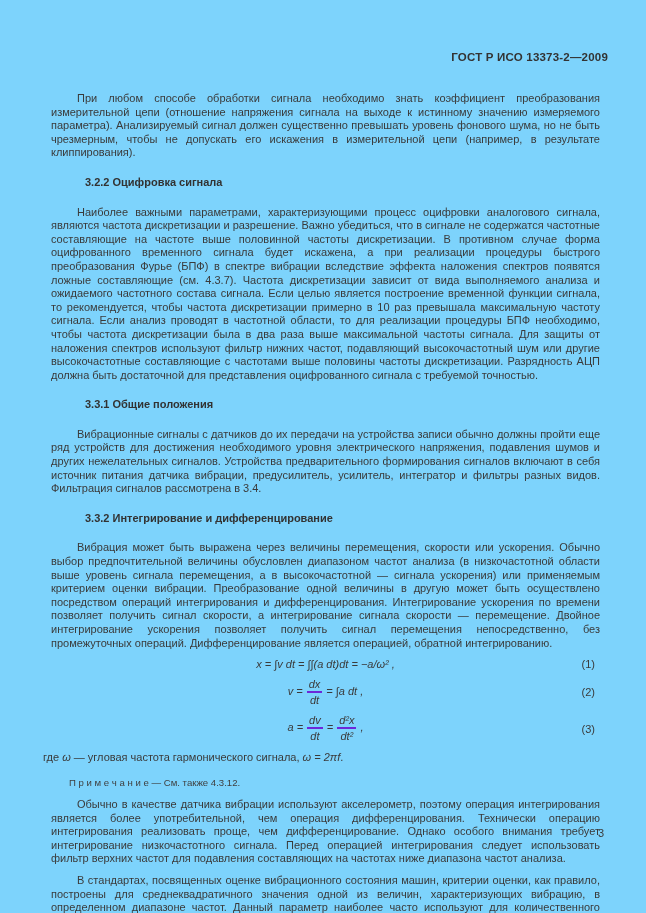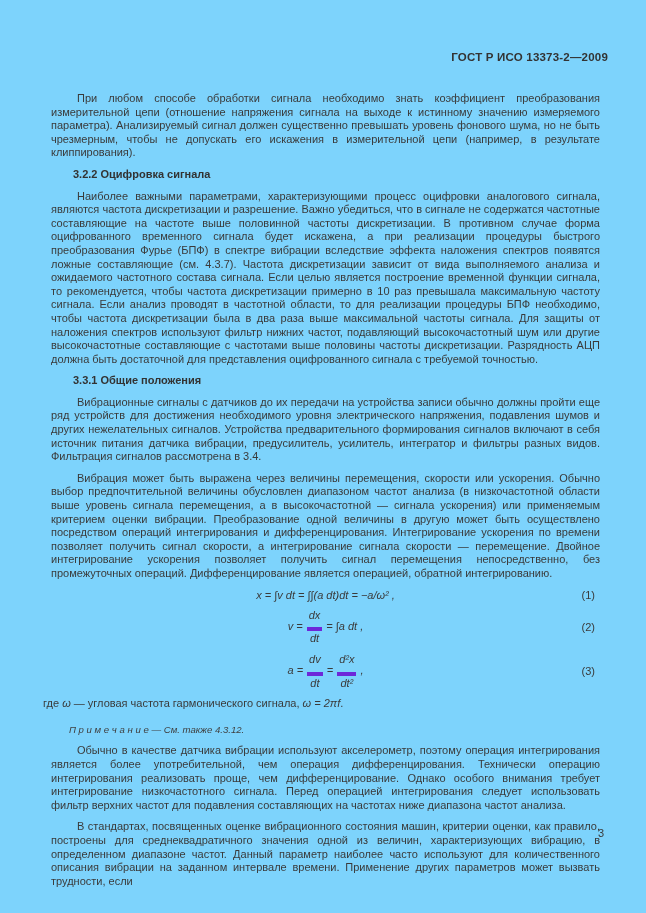--- a/index.html
+++ b/index.html
@@ -26,21 +26,21 @@
     letter-spacing: 0.2px;
   }
   .content {
     position: absolute;
     top: 84px; left: 43px; width: 565px;
     font-size: 11px;
     line-height: 13.6px;
     text-align: justify;
   }
   .para { margin: 8px; text-indent: 26px; }
-  .heading { margin: 4px; text-indent: 26px; font-weight: 700; color: #323232; }
+  .heading { margin: 16px; text-indent: 26px; font-weight: 700; color: #323232; }
   .var { font-style: italic; }
 
   .eq-row {
     position: relative;
     margin: 8px 12px;
     text-align: center;
     font-style: italic;
     text-indent: 0;
     line-height: normal;
   }
@@ -52,25 +52,25 @@
     font-style: normal;
     color: #3a3a3a;
   }
   .frac {
     display: inline-block;
     vertical-align: middle;
     text-align: center;
     line-height: 1.15;
     margin: 0 4px;
   }
-  .frac .fnum { display: block; border-bottom: 4px solid #6d28d9; padding: 0 2px 6px; }
+  .frac .fnum { display: block; border-bottom: 2px solid #6d28d9; padding: 0 2px 0; }
   .frac .fden { display: block; padding-top: 1px; }
 
   .where-line { margin: 5px 0 12px; text-indent: 0; }
-  .note-line { margin: 9px 0 8px; font-size: 9.6px; text-indent: 26px; color: #3f3f3f; font-style: italic; }
+  .note-line { margin: 9px 0 8px; font-size: 9.6px; text-indent: 26px; color: #3f3f3f; }
 
   .page-number {
     position: absolute;
     top: 827px; left: 43px; width: 561px;
     text-align: right;
     font-size: 11px;
     color: #3a3a3a;
   }
 </style>
 </head>
@@ -85,20 +85,21 @@
     <p class="para">При любом способе обработки сигнала необходимо знать коэффициент преобразования измерительной цепи (отношение напряжения сигнала на выходе к истинному значению измеряемого параметра). Анализируемый сигнал должен существенно превышать уровень фонового шума, но не быть чрезмерным, чтобы не допускать его искажения в измерительной цепи (например, в результате клиппирования).</p>
 
     <p class="heading">3.2.2 Оцифровка сигнала</p>
 
     <p class="para">Наиболее важными параметрами, характеризующими процесс оцифровки аналогового сигнала, являются частота дискретизации и разрешение. Важно убедиться, что в сигнале не содержатся частотные составляющие на частоте выше половинной частоты дискретизации. В противном случае форма оцифрованного временного сигнала будет искажена, а при реализации процедуры быстрого преобразования Фурье (БПФ) в спектре вибрации вследствие эффекта наложения спектров появятся ложные составляющие (см. 4.3.7). Частота дискретизации зависит от вида выполняемого анализа и ожидаемого частотного состава сигнала. Если целью является построение временной функции сигнала, то рекомендуется, чтобы частота дискретизации примерно в 10 раз превышала максимальную частоту сигнала. Если анализ проводят в частотной области, то для реализации процедуры БПФ необходимо, чтобы частота дискретизации была в два раза выше максимальной частоты сигнала. Для защиты от наложения спектров используют фильтр нижних частот, подавляющий высокочастотный шум или другие высокочастотные составляющие с частотами выше половины частоты дискретизации. Разрядность АЦП должна быть достаточной для представления оцифрованного сигнала с требуемой точностью.</p>
 
     <p class="heading">3.3.1 Общие положения</p>
 
     <p class="para">Вибрационные сигналы с датчиков до их передачи на устройства записи обычно должны пройти еще ряд устройств для достижения необходимого уровня электрического напряжения, подавления шумов и других нежелательных сигналов. Устройства предварительного формирования сигналов включают в себя источник питания датчика вибрации, предусилитель, усилитель, интегратор и фильтры разных видов. Фильтрация сигналов рассмотрена в 3.4.</p>
 
+    <p class="heading">3.3.2 Интегрирование и дифференцирование</p>
 
     <p class="para">Вибрация может быть выражена через величины перемещения, скорости или ускорения. Обычно выбор предпочтительной величины обусловлен диапазоном частот анализа (в низкочастотной области выше уровень сигнала перемещения, а в высокочастотной — сигнала ускорения) или применяемым критерием оценки вибрации. Преобразование одной величины в другую может быть осуществлено посредством операций интегрирования и дифференцирования. Интегрирование ускорения по времени позволяет получить сигнал скорости, а интегрирование сигнала скорости — перемещение. Двойное интегрирование ускорения позволяет получить сигнал перемещения непосредственно, без промежуточных операций. Дифференцирование является операцией, обратной интегрированию.</p>
 
 
     <div class="eq-row">
       <span class="eq-body">x = ∫v dt = ∫∫(a dt)dt = −a/ω² ,</span>
       <span class="eq-number">(1)</span>
     </div>
 
     <div class="eq-row">

